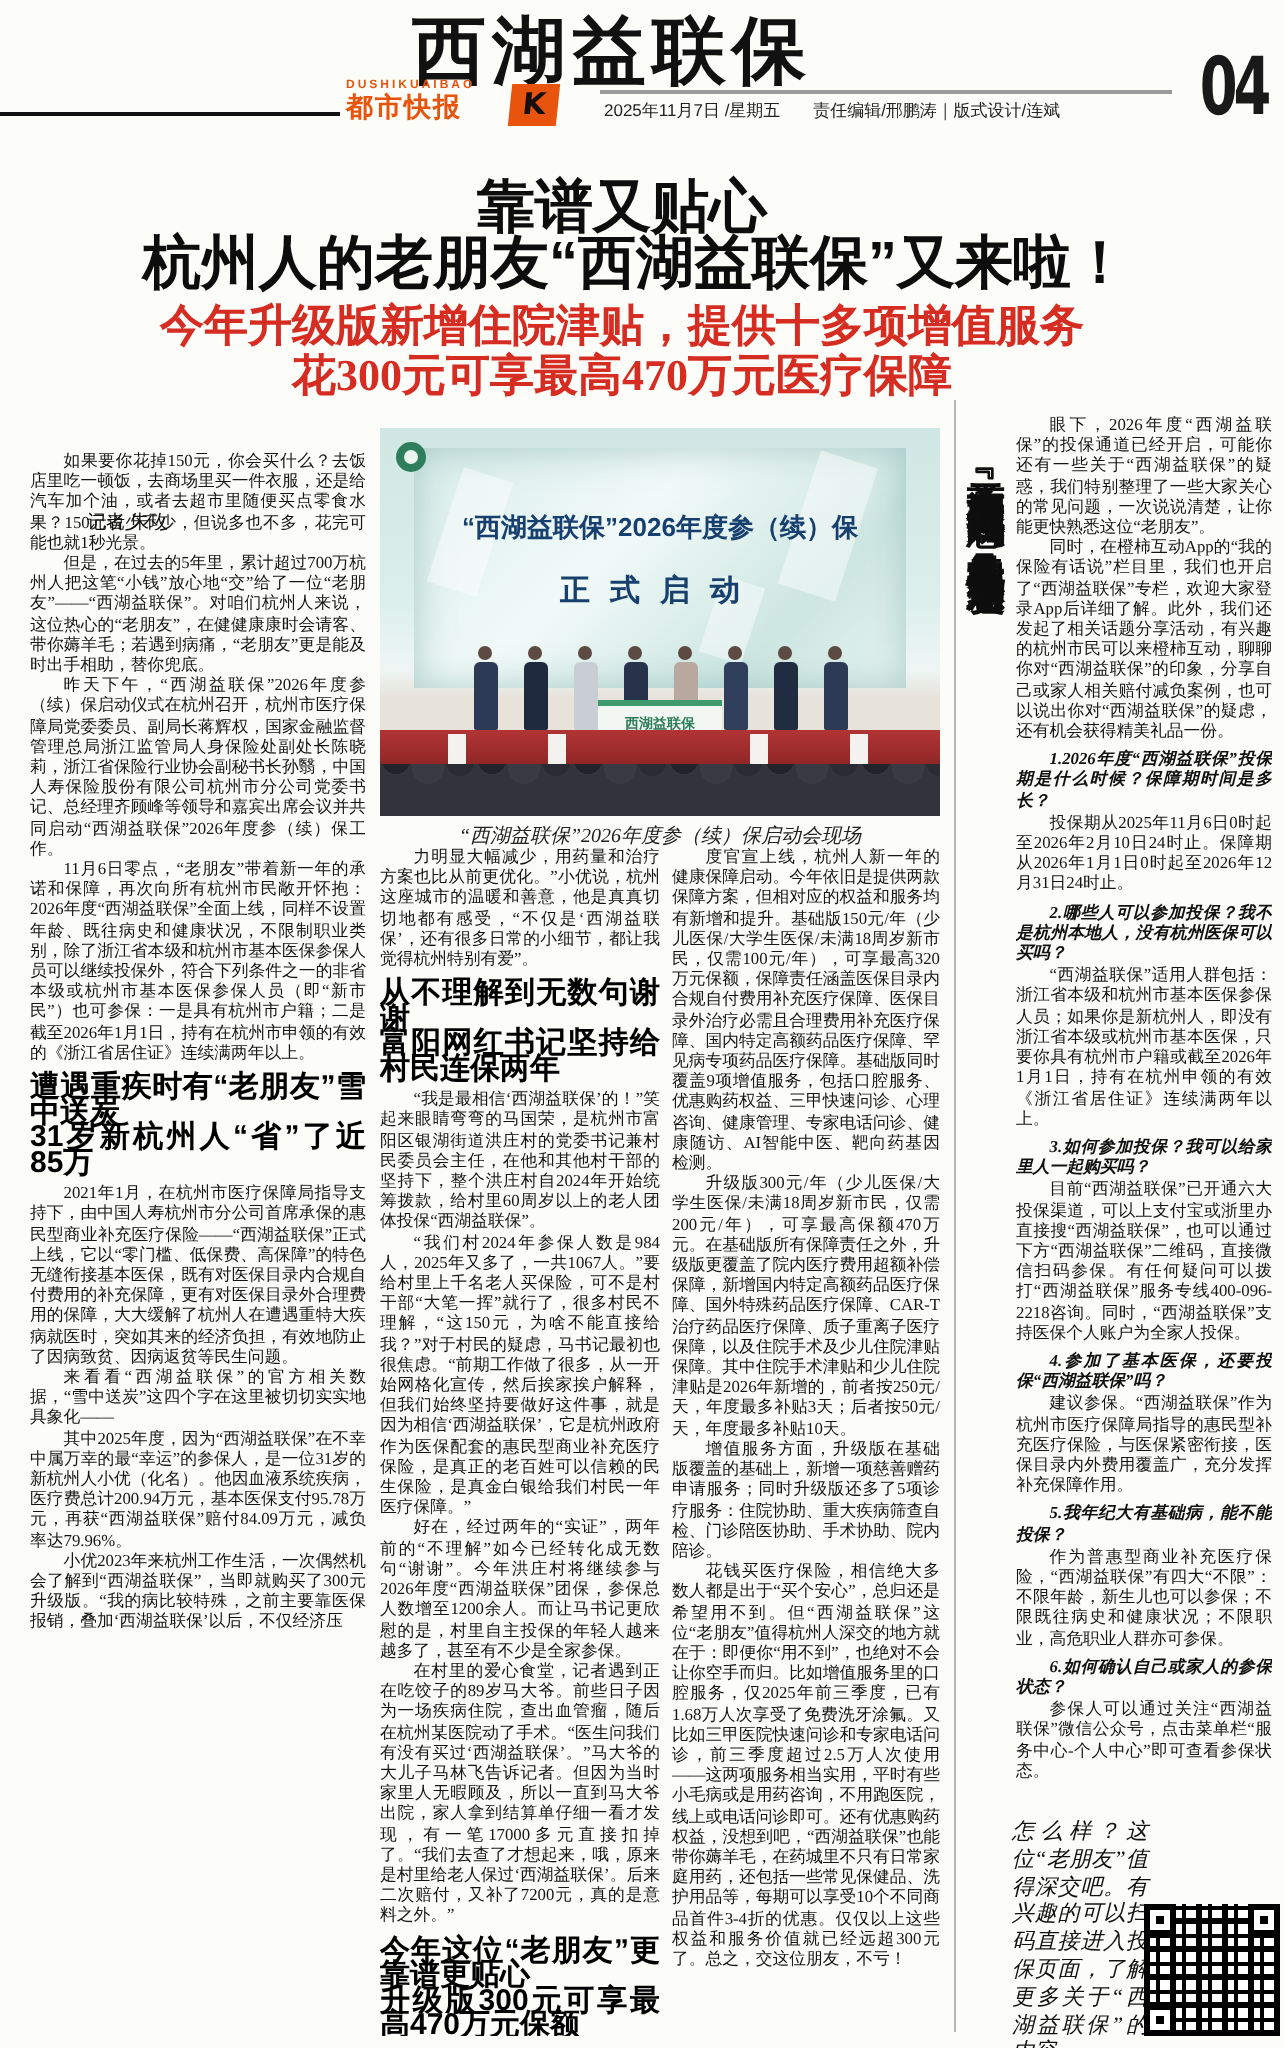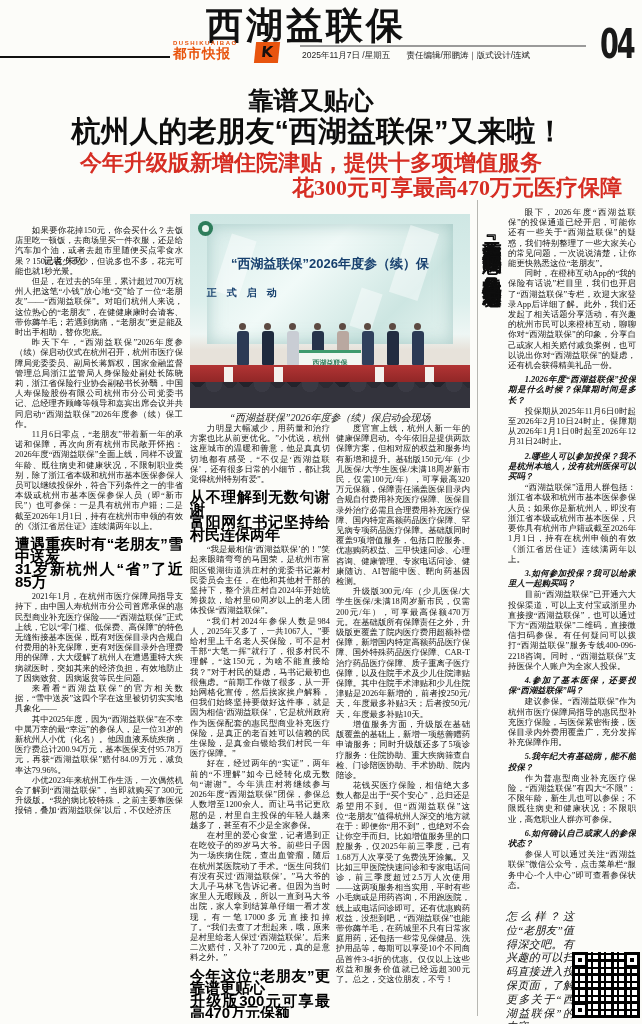--- a/index.html
+++ b/index.html
@@ -21,28 +21,28 @@
   .brand-cn{font-family:"Liberation Sans",sans-serif;font-size:13.5px;font-weight:800;
         color:#e8540e;letter-spacing:1px;margin-top:1px;}
   .kbox{position:absolute;top:42px;left:255px;width:24px;height:21px;background:#e8540e;
         color:#14100e;font-family:"DejaVu Sans",sans-serif;font-weight:800;font-size:15px;
         text-align:center;line-height:21px;transform:skewX(-6deg);}
   .dateline{position:absolute;top:50px;left:302px;font-size:8.5px;color:#222;
         font-family:"Liberation Sans",sans-serif;white-space:nowrap;}
   .dateline span{margin-right:14px;}
 
   
-  .kicker{position:absolute;top:84px;left:0;right:20px;text-align:center;font-size:25px;
+  .kicker{position:absolute;top:84px;left:0;right:20px;text-align:center;font-size:29px;
         font-weight:800;font-family:"Liberation Sans",sans-serif;color:#0d0d0d;}
   .main-headline{position:absolute;top:112px;left:0;right:6px;text-align:center;font-size:29px;
         font-weight:800;font-family:"Liberation Sans",sans-serif;color:#0d0d0d;letter-spacing:0;}
   .sub-red{position:absolute;left:0;right:20px;text-align:center;font-weight:600;
         font-family:"Liberation Serif",serif;}
   .sub-red.l1{top:148px;font-size:22px;}
-  .sub-red.l2{top:173px;font-size:22px;text-align:right;}
+  .sub-red.l2{top:173px;font-size:22px;}
 
   
   .byline{position:absolute;top:210px;left:15px;width:168px;font-size:9.5px;
         font-family:"Liberation Sans",sans-serif;color:#111;text-indent:3em;margin-top:45px;}
   .col{position:absolute;font-size:8.4px;line-height:10.2px;text-align:justify;
         color:#141414;overflow:hidden;}
   .col1{left:15px;top:226px;width:168px;height:792px;}
   .col2{left:190px;top:424px;width:140px;height:594px;}
   .col3{left:336px;top:424px;width:134px;height:594px;}
   .blk-p,.blk-a{text-indent:2em;margin:0;}
@@ -52,21 +52,21 @@
 
   
   .photo{position:absolute;left:190px;top:214px;width:280px;height:194px;overflow:hidden;
         background:linear-gradient(180deg,#cfe7e4 0%,#dcefec 45%,#eef6f4 62%,#e7e2da 70%);}
   .screen{position:absolute;left:6%;top:5%;width:88%;height:62%;
         background:linear-gradient(135deg,#d7ece9 0%,#f1faf8 40%,#cde6e2 75%,#e8f5f2 100%);
         box-shadow:inset 0 0 18px rgba(120,170,165,.55);}
   .shard{position:absolute;background:rgba(255,255,255,.45);transform:rotate(18deg);}
   .screen-t1{position:absolute;left:0;right:0;top:26%;text-align:center;font-size:13px;
         font-weight:800;color:#17406e;font-family:"Liberation Sans",sans-serif;}
-  .screen-t2{position:absolute;left:0;right:0;top:52%;font-size:10px;
+  .screen-t2{position:absolute;left:0;right:0;top:52%;text-align:center;font-size:15px;
         font-weight:800;color:#17406e;letter-spacing:10px;font-family:"Liberation Sans",sans-serif;}
   .photo-logo{position:absolute;left:8px;top:7px;width:15px;height:15px;border-radius:50%;
         background:#2e7d5b;}
   .photo-logo:after{content:"";position:absolute;left:4px;top:4px;width:7px;height:7px;
         border-radius:50%;background:#eaf5ef;}
   .people{position:absolute;left:0;right:0;top:56%;height:24%;display:flex;
         justify-content:center;gap:12px;}
   .person{width:13px;display:flex;flex-direction:column;align-items:center;}
   .person .head{width:7px;height:7px;border-radius:50%;background:#5d4a42;}
   .person .body{width:12px;height:34px;border-radius:3px 3px 1px 1px;margin-top:1px;}

